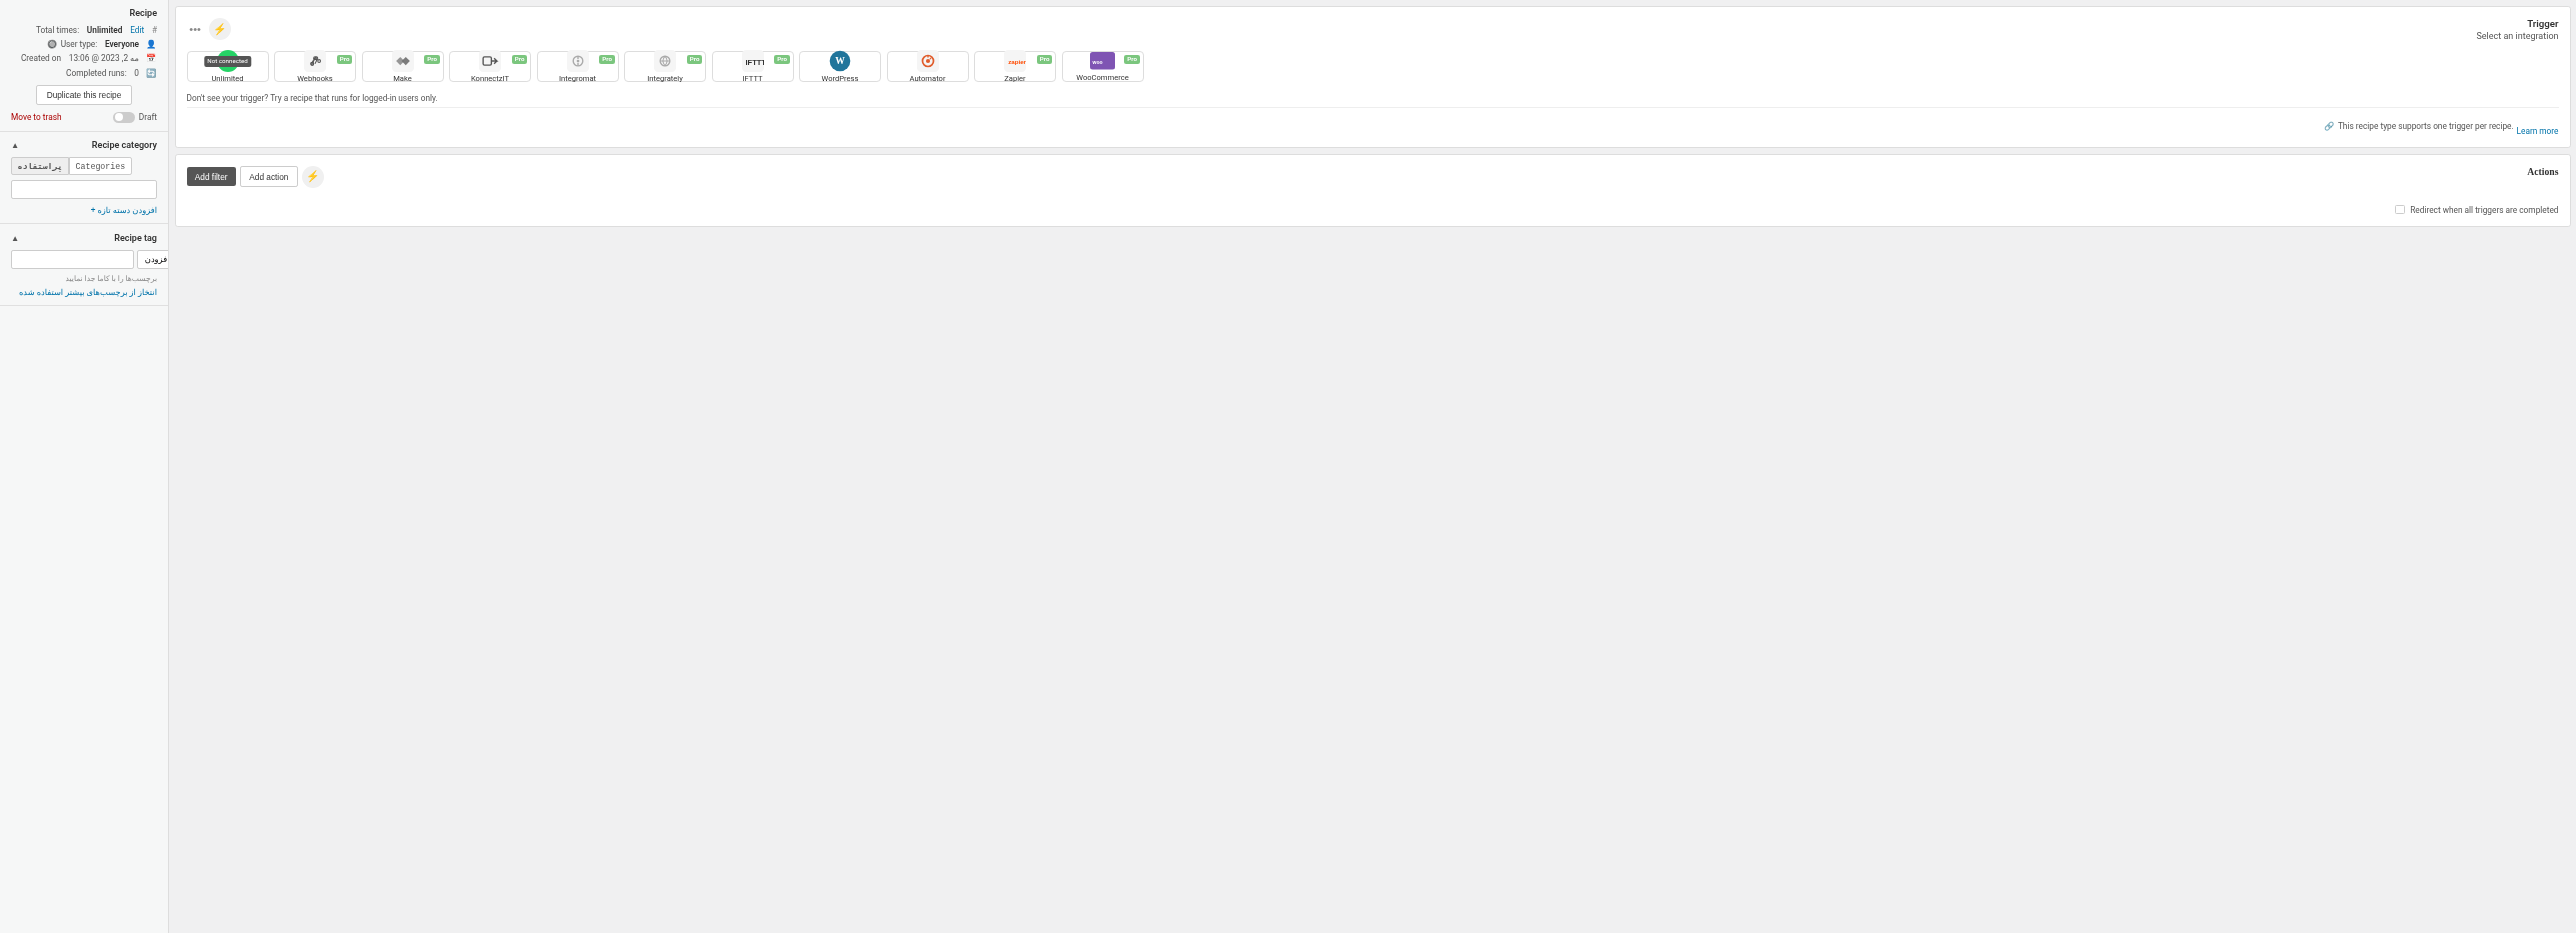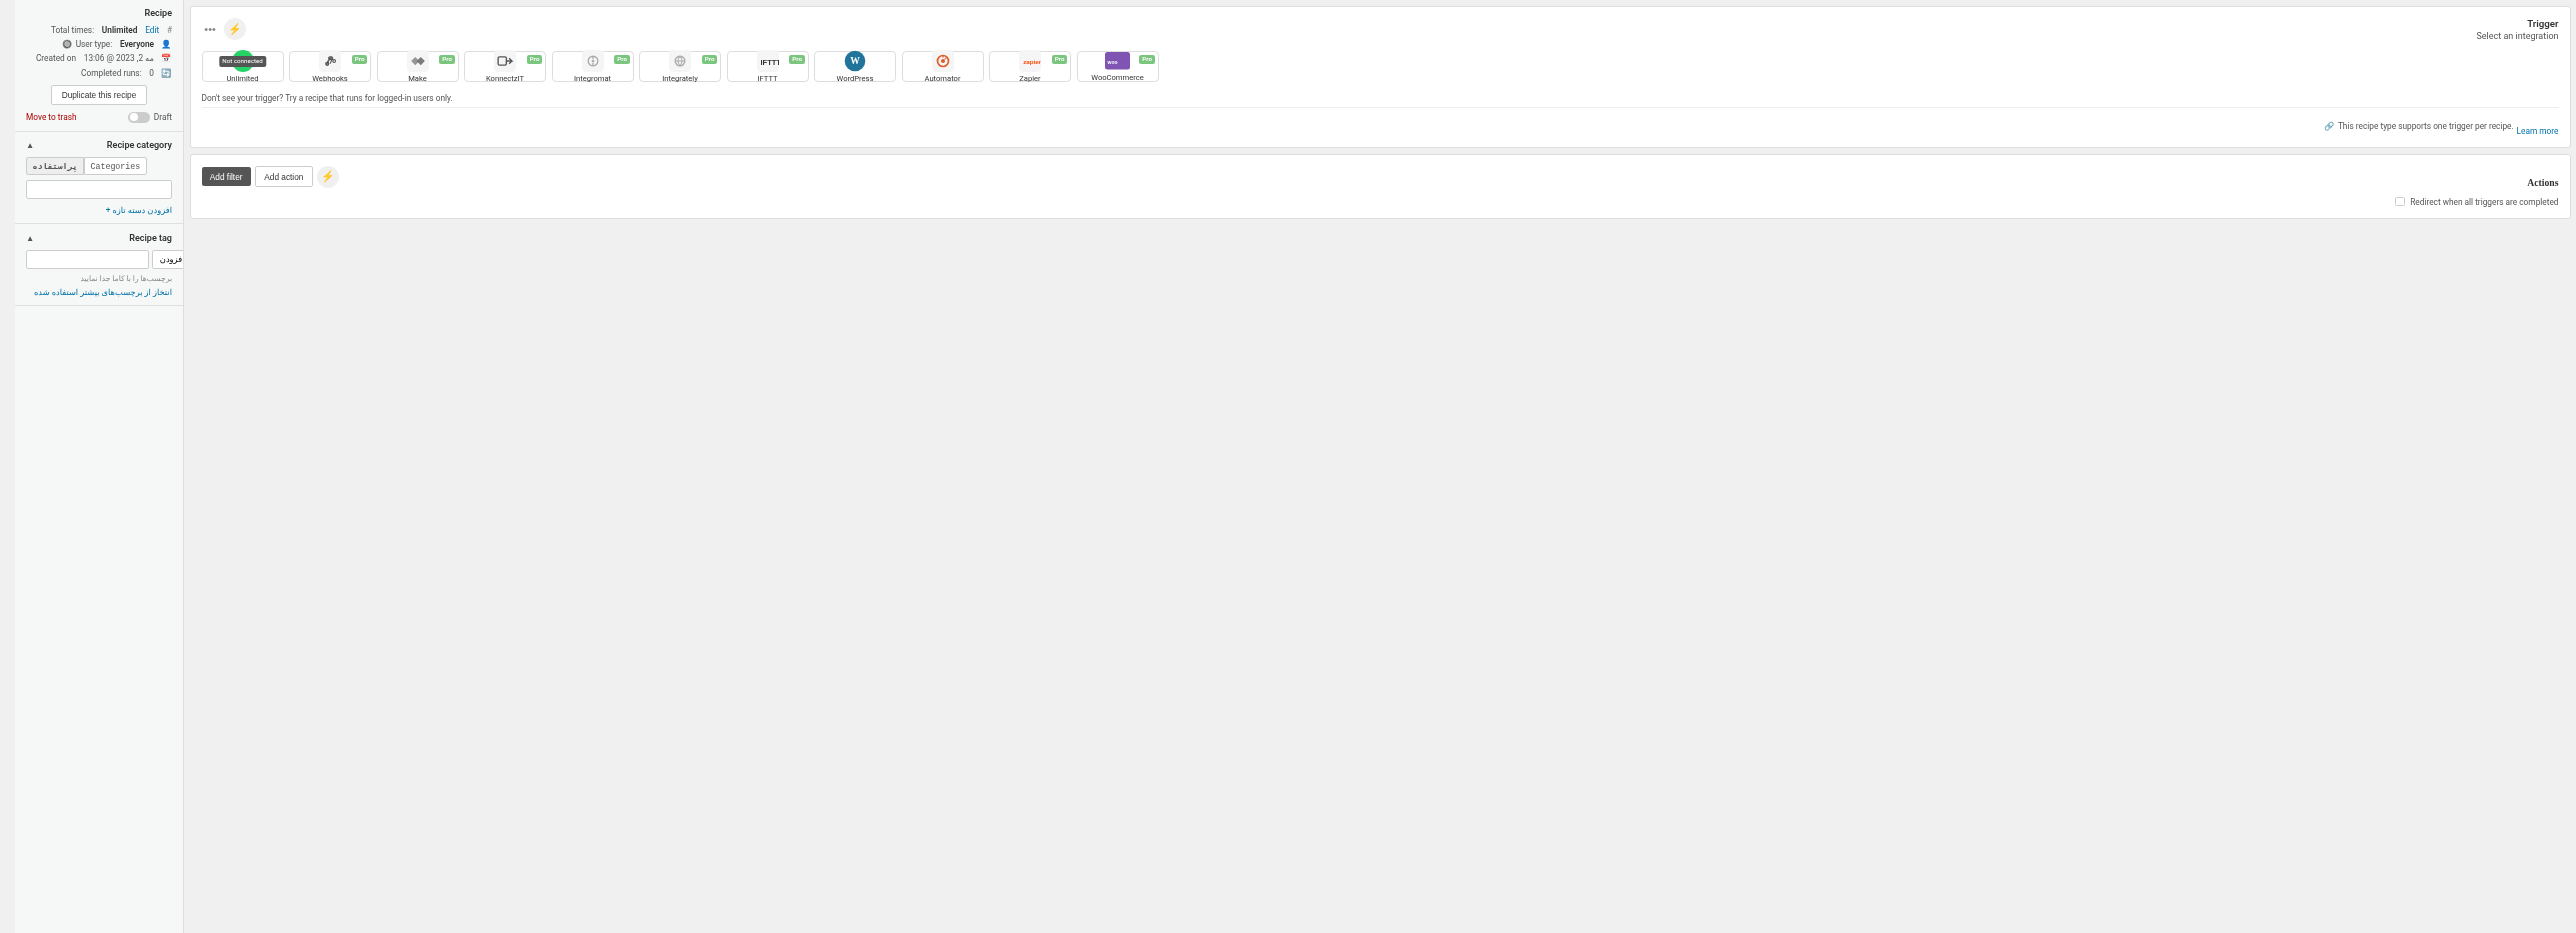--- a/index.html
+++ b/index.html
@@ -15,21 +15,20 @@
     
     .sidebar {
       width: 169px;
       min-width: 169px;
       background: #f6f7f7;
       border-right: 0.7px solid #ddd;
       display: flex;
       flex-direction: column;
       overflow-y: auto;
       padding-bottom: 14px;
-      margin-left: 15px;
     }
 
     .sidebar-section {
       border-bottom: 0.7px solid #e0e0e0;
       padding: 8.3px 11px;
     }
 
     .section-title {
       font-size: 9px;
       font-weight: 600;
@@ -367,21 +366,21 @@
       background: #fff;
       margin: 0 5.5px 5.5px 5.5px;
       border: 0.7px solid #ddd;
       border-radius: 2.8px;
       padding: 11px;
     }
 
     .actions-header {
       display: flex;
       justify-content: space-between;
-      align-items: flex-end;
+      align-items: flex-start;
       margin-bottom: 8.3px;
       gap: 24px;
     }
 
     .actions-label {
       font-weight: 600;
       font-size: 9.7px;
       color: #333;
       font-family: Liberation Serif, serif;
     }
@@ -412,21 +411,21 @@
       cursor: pointer;
     }
 
     .redirect-row {
       display: flex;
       align-items: center;
       justify-content: flex-end;
       gap: 5.5px;
       font-size: 8.3px;
       color: #555;
-      margin-top: 9px;
+      margin-top: 17px;
     }
 
     .checkbox {
       width: 9.7px;
       height: 9.7px;
       border: 0.7px solid #ccc;
       border-radius: 1.4px;
       background: #fff;
     }
 

